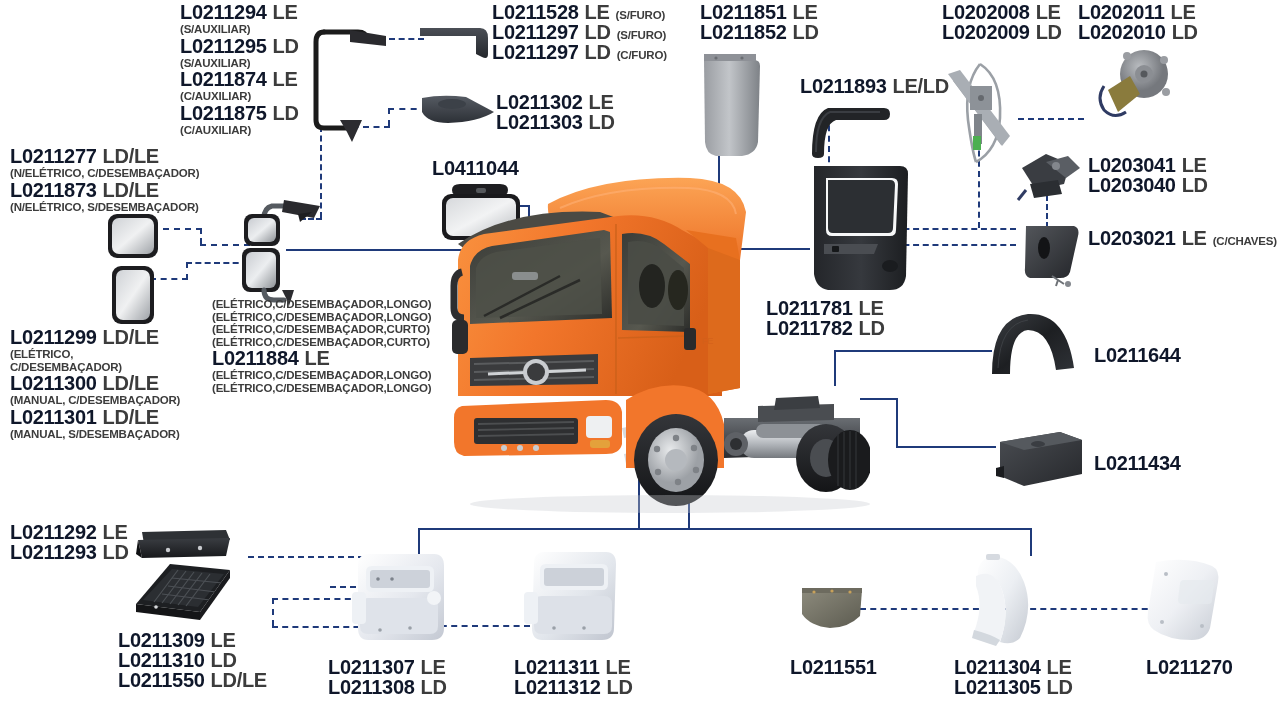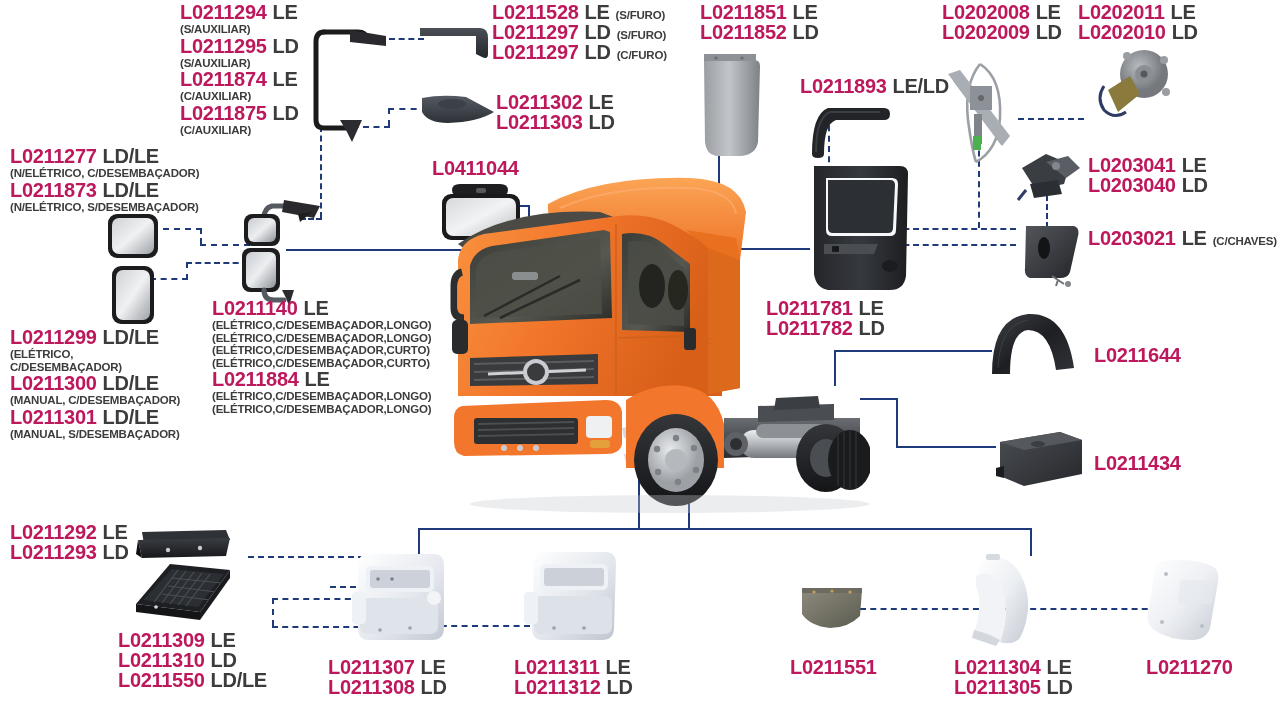--- a/index.html
+++ b/index.html
@@ -8,21 +8,21 @@
     width:1280px; height:709px;
     background:#fff;
     font-family:"Liberation Sans", sans-serif;
     overflow:hidden;
     position:relative;
   }
   #stage { position:relative; width:1280px; height:709px; }
 
   
   .lbl { position:absolute; white-space:nowrap; line-height:1.0; }
-  .pn  { color:#be185d; font-size:20px; font-weight:700; letter-spacing:-0.3px;margin-top:20px; }
+  .pn  { color:#0f172a; font-size:20px; font-weight:700; letter-spacing:-0.3px;margin-top:20px; }
   .side{ color:#3C3C3C; font-size:20px; font-weight:700; letter-spacing:-0.3px; }
   .sub { color:#3C3C3C; font-size:11.5px; font-weight:700; letter-spacing:-0.2px; display:block; margin-top:1px; }
   .subin { color:#3C3C3C; font-size:11.5px; font-weight:700; letter-spacing:-0.2px; }
   .row { margin-bottom:2px; }
   .row.tight { margin-bottom:0px; }
 
   
   .ln   { position:absolute; background:#1F3A7A; }
   .lnh  { height:1.6px; }
   .lnv  { width:1.6px; }
@@ -588,21 +588,20 @@
       <div class="lbl" style="left: 10px; top: 327px;">
         <div class="row"><span class="pn">L0211299</span><span class="side" style="margin-left: 6px;">LD/LE</span></div>
         <span class="sub">(ELÉTRICO,</span>
         <span class="sub">C/DESEMBAÇADOR)</span>
         <div class="row"><span class="pn">L0211300</span><span class="side" style="margin-left: 6px;">LD/LE</span></div>
         <span class="sub">(MANUAL, C/DESEMBAÇADOR)</span>
         <div class="row"><span class="pn">L0211301</span><span class="side" style="margin-left: 6px;">LD/LE</span></div>
         <span class="sub">(MANUAL, S/DESEMBAÇADOR)</span>
       </div>
       <div class="lbl" style="left: 212px; top: 298px;">
-        <div class="row"><span class="pn">L0211140</span><span class="side" style="margin-left: 6px;">LE</span></div>
         <span class="sub">(ELÉTRICO,C/DESEMBAÇADOR,LONGO)</span>
         <span class="sub">(ELÉTRICO,C/DESEMBAÇADOR,LONGO)</span>
         <span class="sub">(ELÉTRICO,C/DESEMBAÇADOR,CURTO)</span>
         <span class="sub">(ELÉTRICO,C/DESEMBAÇADOR,CURTO)</span>
         <div class="row"><span class="pn">L0211884</span><span class="side" style="margin-left: 6px;">LE</span></div>
         <span class="sub">(ELÉTRICO,C/DESEMBAÇADOR,LONGO)</span>
         <span class="sub">(ELÉTRICO,C/DESEMBAÇADOR,LONGO)</span>
       </div>
       <div class="lbl" style="left: 432px; top: 158px; text-align: right;">
         <div class="row tight"><span class="pn">L0411044</span></div>

